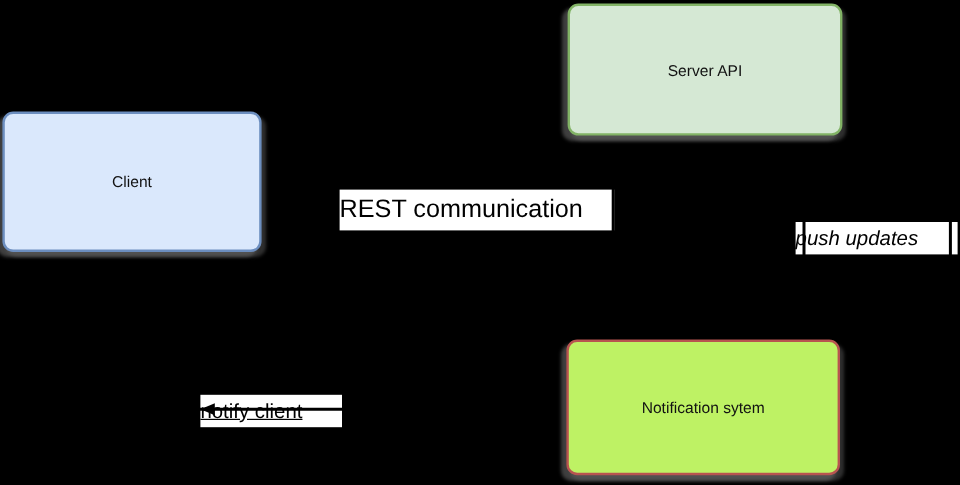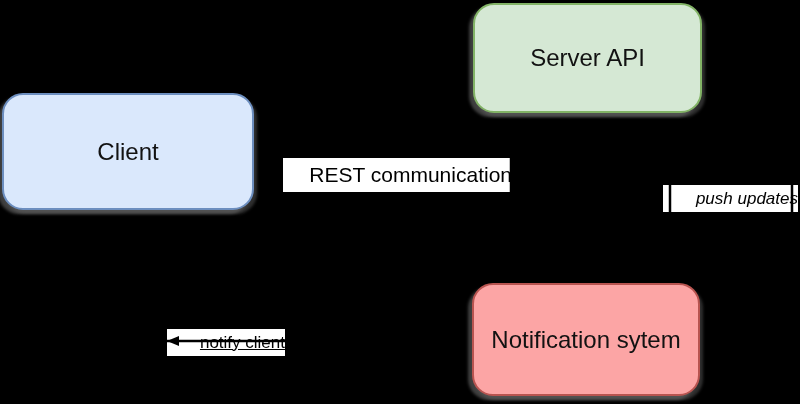--- a/index.html
+++ b/index.html
@@ -18,41 +18,41 @@
   .patch-notify { left: 167px; top: 329px; width: 118px; height: 27px; }
 
   
   svg.edges { position: absolute; left: 0; top: 0; z-index: 2; pointer-events: none; }
   svg.edges path.edge { fill: none; stroke: #000000; stroke-width: 2.5px; }
   svg.edges path.head { fill: #000000; stroke: none; }
 
   
   .elabel {
     position: absolute; z-index: 3;
-    display: flex; align-items: center; justify-content: flex-end;
+    display: flex; align-items: center; justify-content: flex-start;
     color: #000000; white-space: nowrap;
   }
   .elabel-rest   { left: 283px; top: 158px; width: 229px; height: 34px; font-size: 21px; }
   .elabel-push   { left: 663px; top: 185px; width: 135px; height: 27px; font-size: 17px; font-style: italic; }
   .elabel-notify { left: 167px; top: 329px; width: 118px; height: 27px; font-size: 17px; text-decoration: underline; }
 
   
   .box {
     position: absolute; z-index: 4;
     display: flex; align-items: center; justify-content: center;
-    border-radius: 21px;
+    border-radius: 9px;
     border: 2px solid;
     box-sizing: border-box;
-    font-size: 24px;
+    font-size: 13px;
     color: #121212;
     box-shadow: -4px 4px 3px rgba(105,105,105,0.6), 3px 4px 3px rgba(105,105,105,0.45);
   }
-  .box-client       { left: 2px;   top: 93px;  width: 252px; height: 117px; background: #dae8fc; border-color: #6c8ebf; }
+  .box-client       { left: 2px;   top: 93px;  width: 216px; height: 117px; background: #dae8fc; border-color: #6c8ebf; }
   .box-server       { left: 473px; top: 3px;   width: 229px; height: 110px; background: #d5e8d4; border-color: #82b366; }
-  .box-notification { left: 472px; top: 283px; width: 228px; height: 113px; background: #fca5a5; border-color: #b85450; }
+  .box-notification { left: 472px; top: 283px; width: 228px; height: 113px; background: #bef264; border-color: #b85450; }
 </style>
 </head>
 <body>
 
 <div class="canvas">
 
   <div class="patch patch-rest"></div>
   <div class="patch patch-push"></div>
   <div class="patch patch-notify"></div>
 

